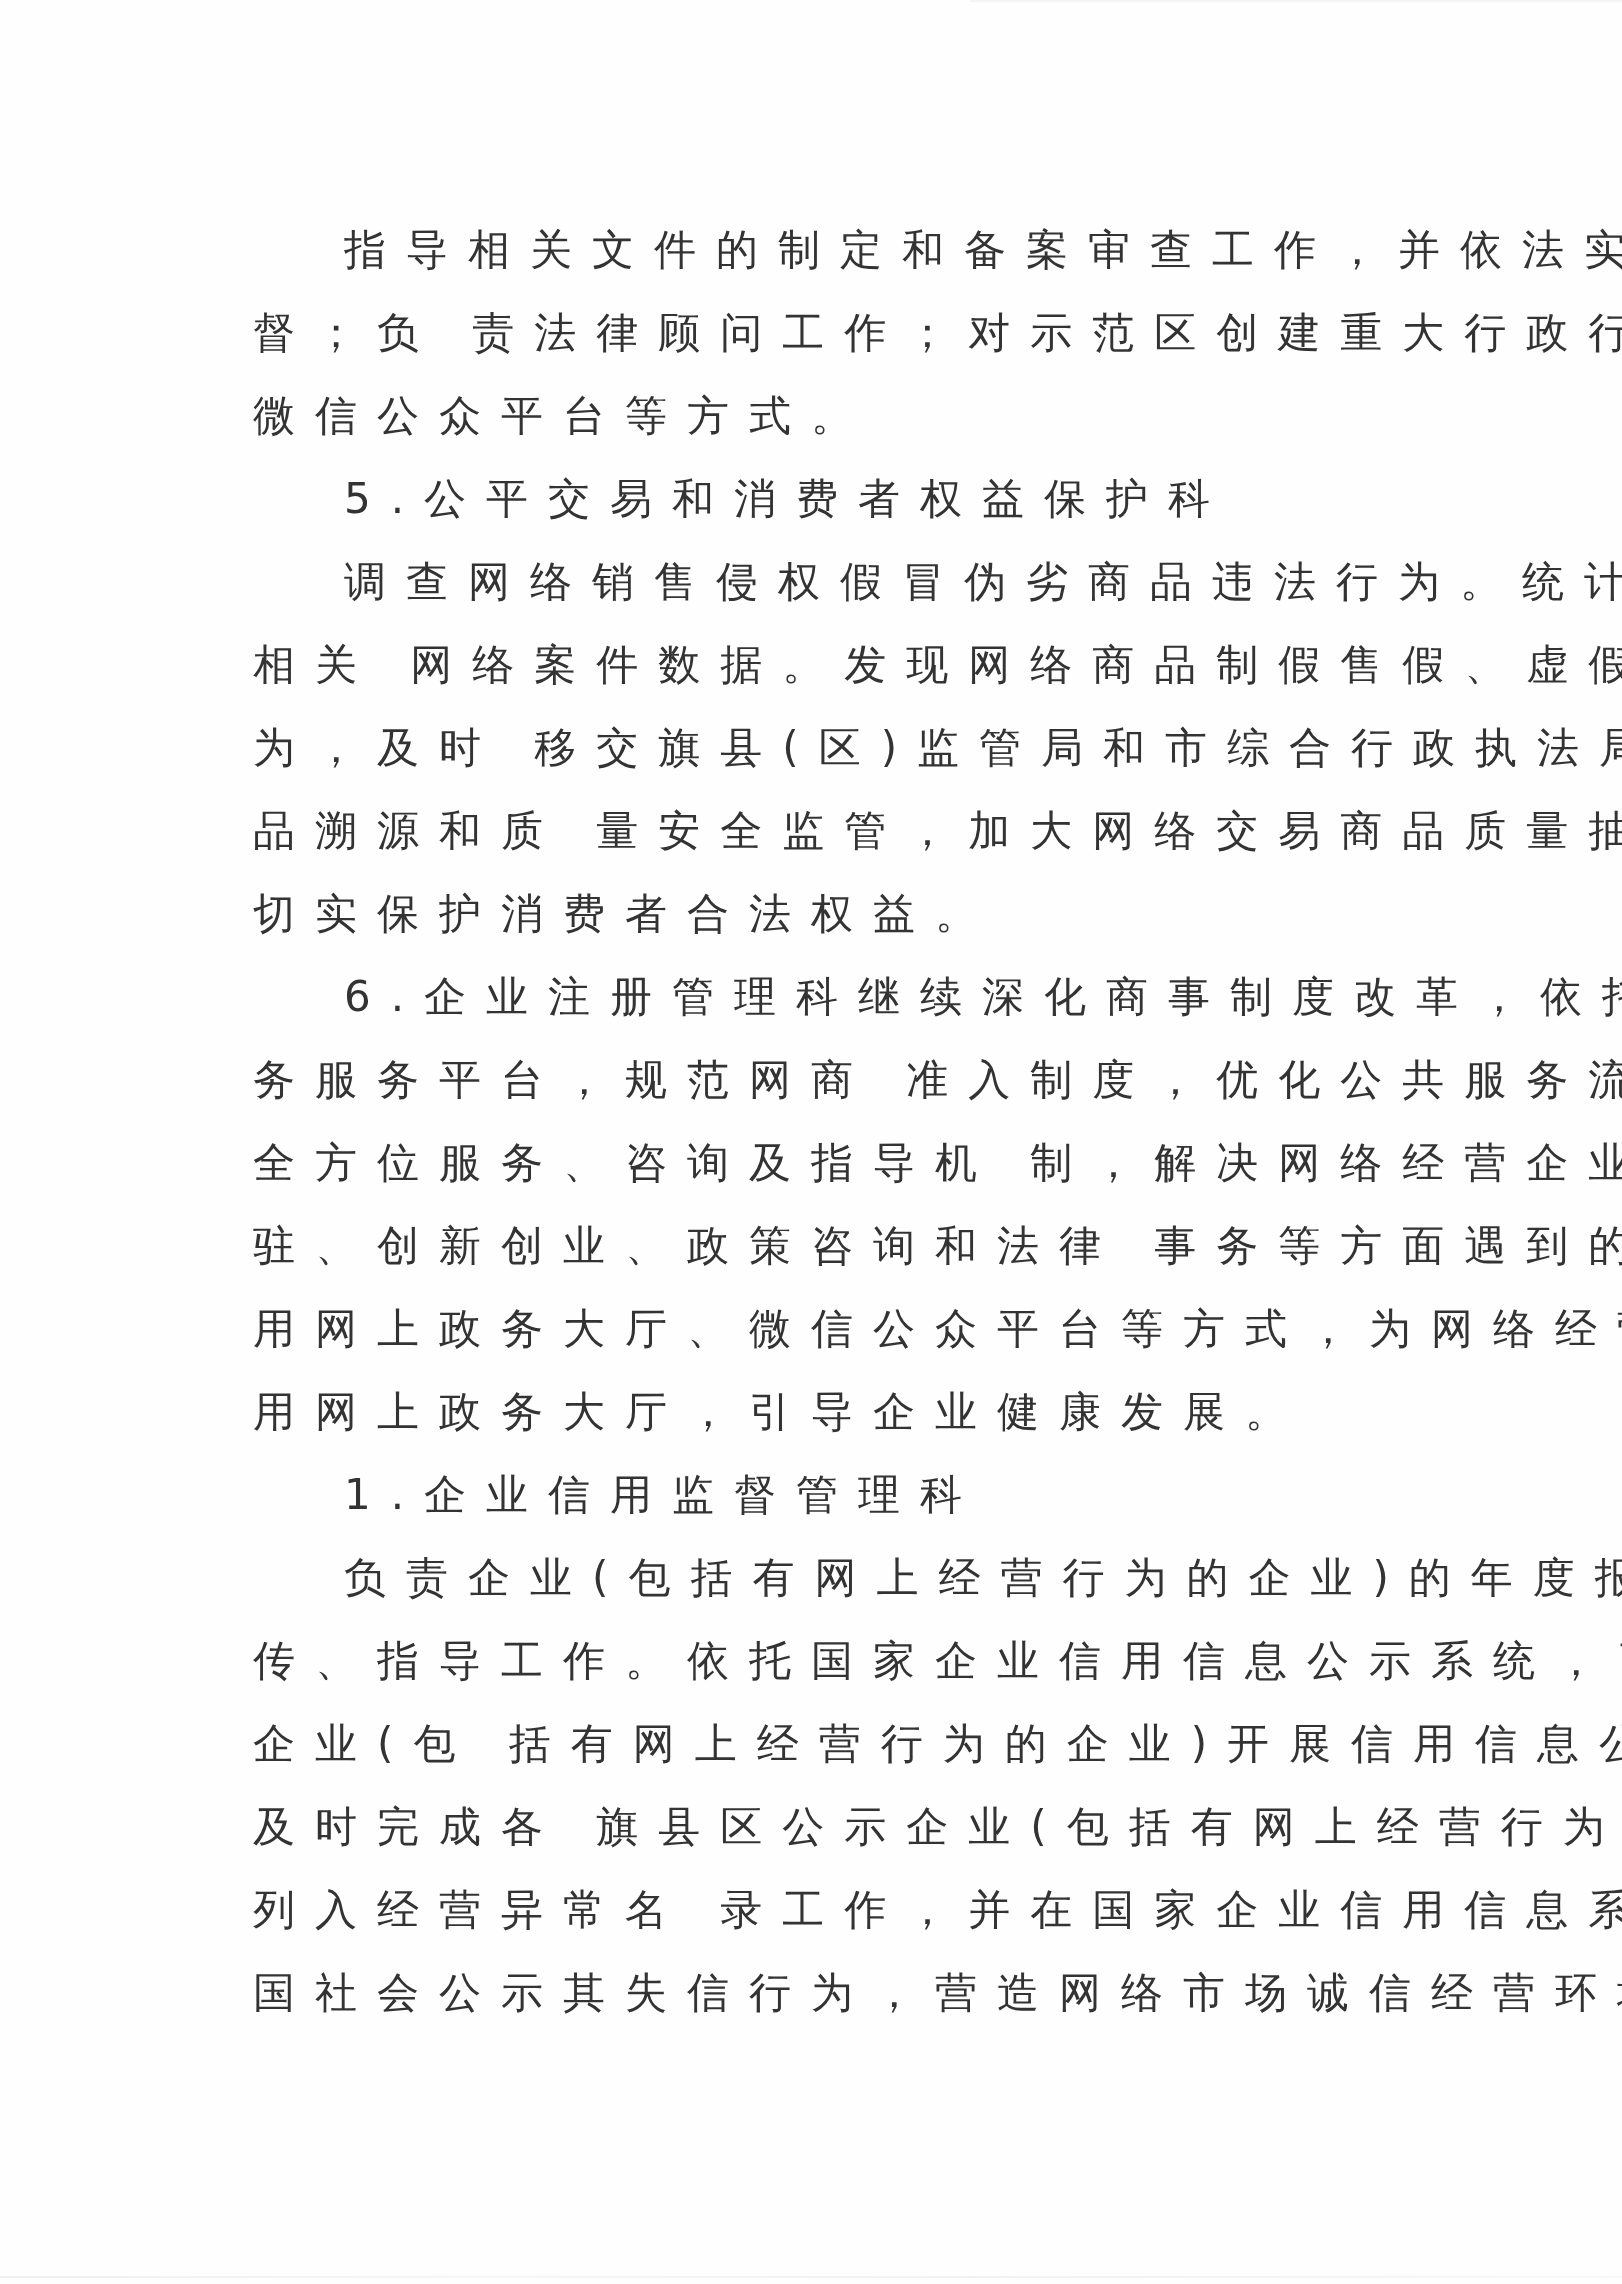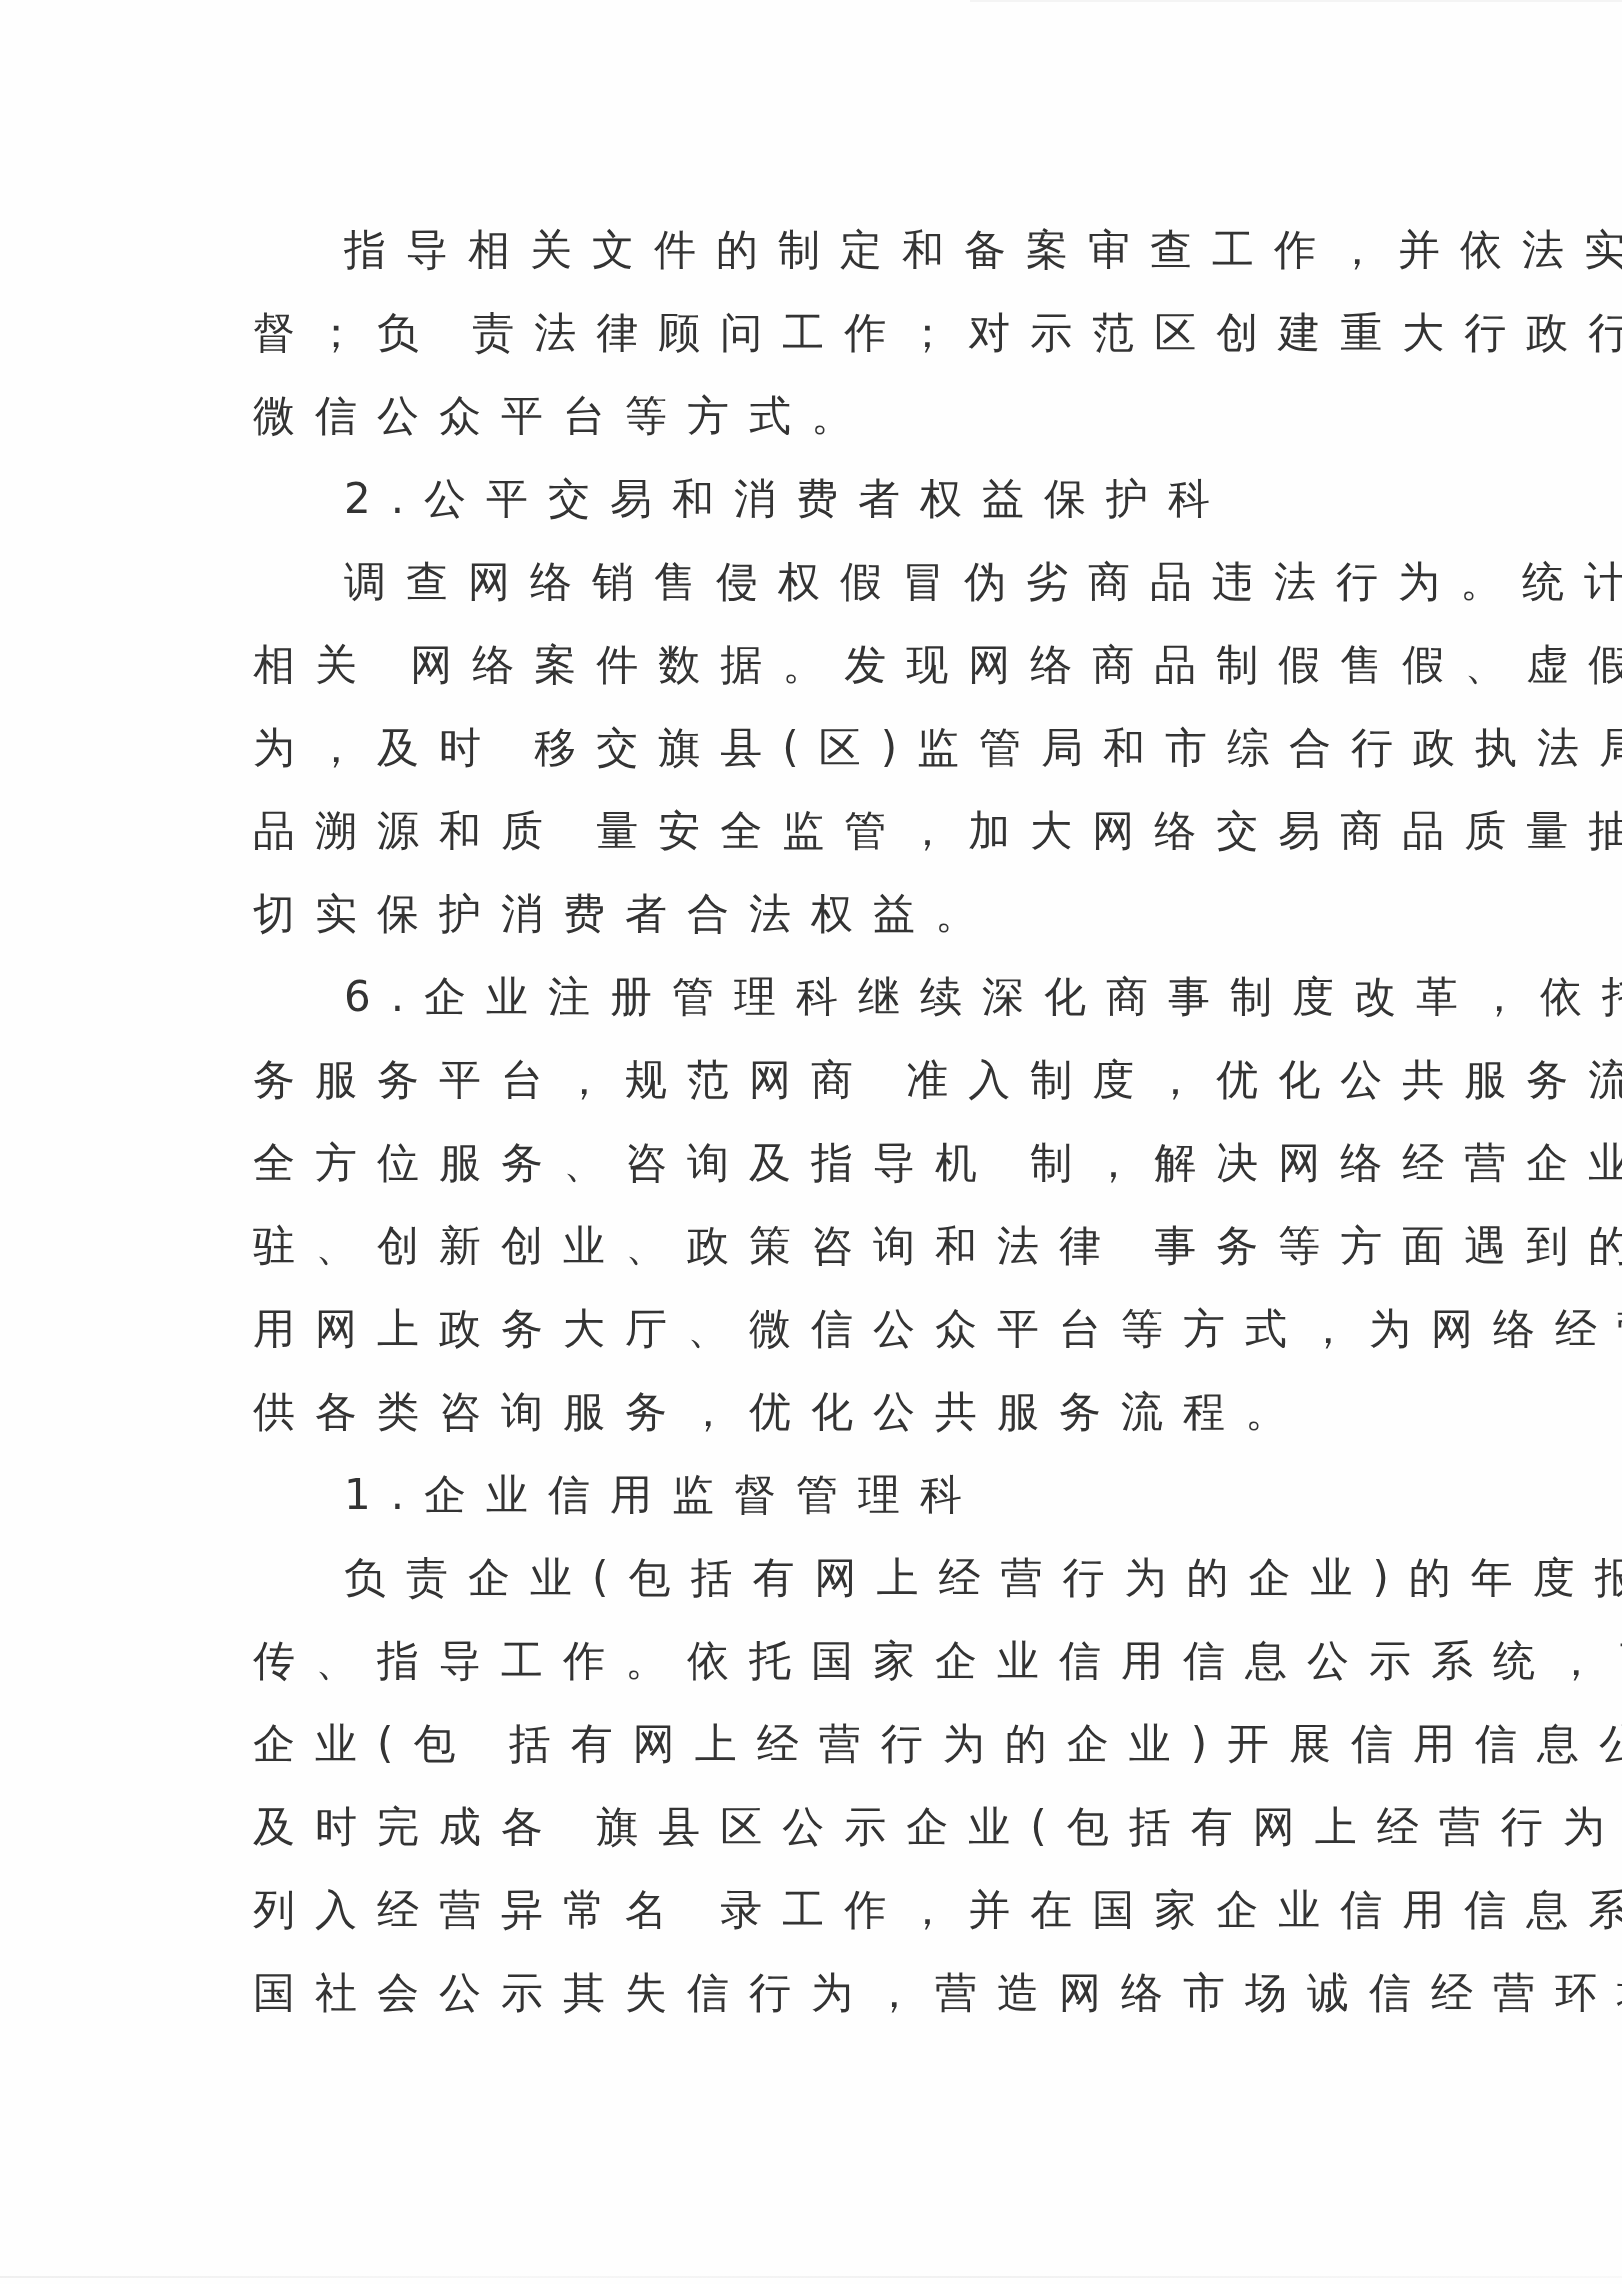--- a/index.html
+++ b/index.html
@@ -68,38 +68,38 @@
 
   <div class="content">
 
     <div>
       <span class="line indent">指导相关文件的制定和备案审查工作，并依法实施监</span>
       <span class="line">督；负 责法律顾问工作；对示范区创建重大行政行为、措施</span>
       <span class="line">微信公众平台等方式。</span>
     </div>
 
     <div>
-      <span class="line indent">2.公平交易和消费者权益保护科</span>
+      <span class="line indent">5.公平交易和消费者权益保护科</span>
     </div>
 
     <div>
       <span class="line indent">调查网络销售侵权假冒伪劣商品违法行为。统计、汇总</span>
       <span class="line">相关 网络案件数据。发现网络商品制假售假、虚假促销等行</span>
       <span class="line">为，及时 移交旗县(区)监管局和市综合行政执法局。围绕产</span>
       <span class="line">品溯源和质 量安全监管，加大网络交易商品质量抽检力度，</span>
       <span class="line">切实保护消费者合法权益。</span>
     </div>
 
     <div>
       <span class="line indent">6.企业注册管理科继续深化商事制度改革，依托网上政</span>
       <span class="line">务服务平台，规范网商 准入制度，优化公共服务流程。建立</span>
       <span class="line">全方位服务、咨询及指导机 制，解决网络经营企业在园区入</span>
       <span class="line">驻、创新创业、政策咨询和法律 事务等方面遇到的问题。利</span>
       <span class="line">用网上政务大厅、微信公众平台等方式，为网络经营企业提</span>
-      <span class="line">供各类咨询服务，优化公共服务流程。</span>
+      <span class="line">用网上政务大厅，引导企业健康发展。</span>
     </div>
 
     <div>
       <span class="line indent">1.企业信用监督管理科</span>
     </div>
 
     <div>
       <span class="line indent">负责企业(包括有网上经营行为的企业)的年度报告宣</span>
       <span class="line">传、指导工作。依托国家企业信用信息公示系统，引导全市</span>
       <span class="line">企业(包 括有网上经营行为的企业)开展信用信息公示工作，</span>

